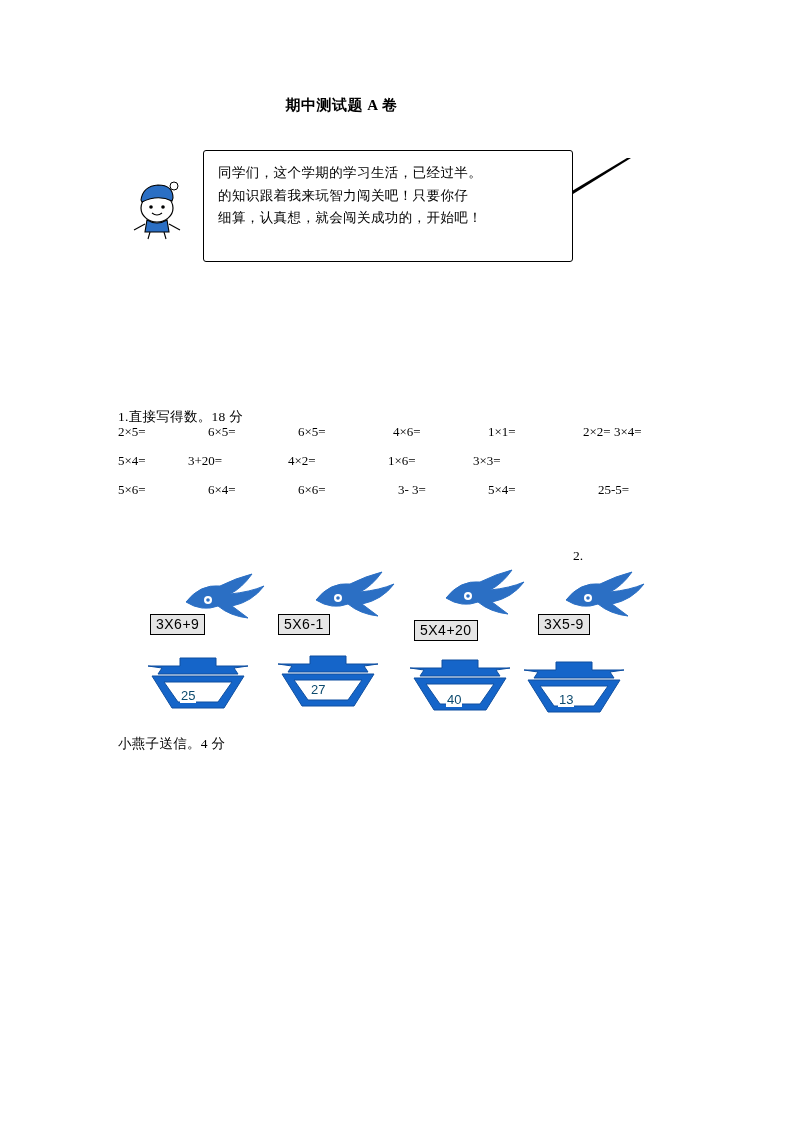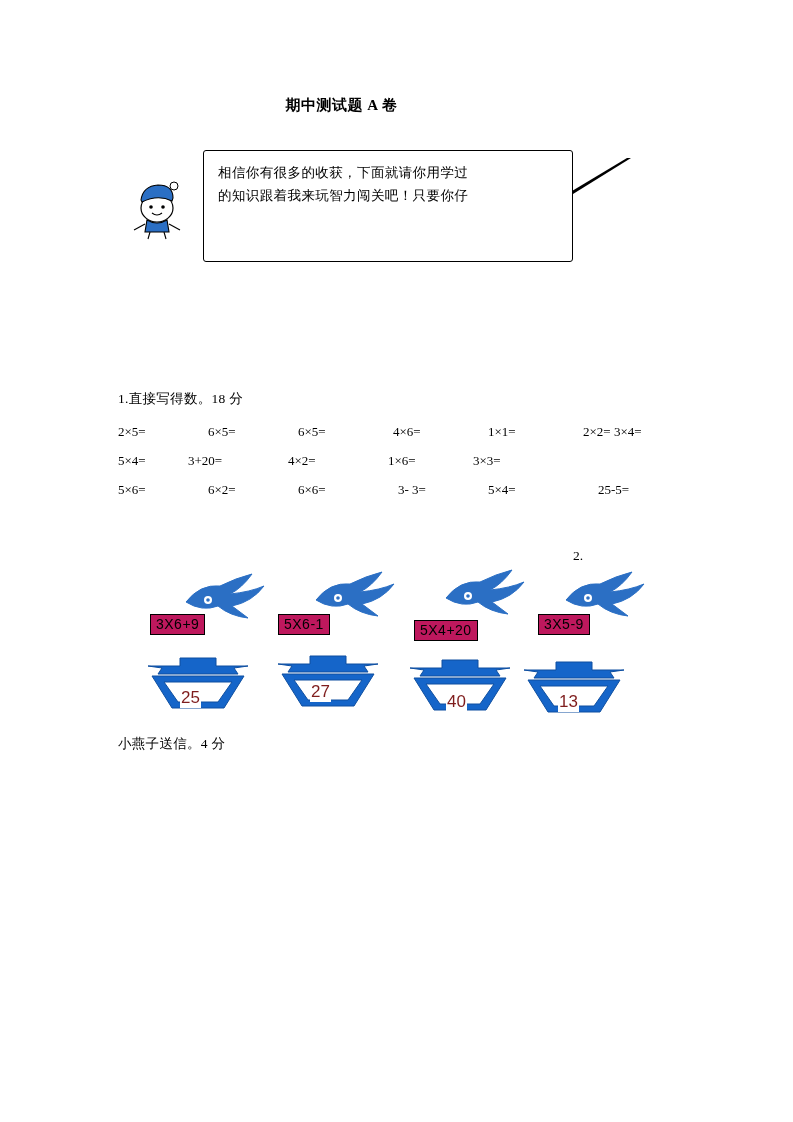--- a/index.html
+++ b/index.html
@@ -102,21 +102,21 @@
     padding: 2px 4px 3px 6px;
     font-size: 13px;
     letter-spacing: 1px;
     background: transparent;
   }
 
   
   .ex1-title {
     position: absolute;
     left: 118px;
-    top: 390px;
+    top: 408px;
     font-size: 13.5px;
     letter-spacing: 0.3px;
   }
   .ex1-rows {
     position: absolute;
     left: 118px;
     top: 424px;
     width: 600px;
     font-size: 13px;
   }
@@ -156,40 +156,40 @@
     width: 560px;
     height: 26px;
   }
   .calc-card {
     position: absolute;
     border: 1.2px solid #000;
     padding: 1px 5px 2px 5px;
     font-family: "Liberation Sans", sans-serif;
     font-size: 14px;
     letter-spacing: 0.5px;
-    background: #be185d;
+    background: #e5e5e5;
     white-space: nowrap;
   }
   .boats-row {
     position: absolute;
     left: 118px;
     top: 648px;
     width: 560px;
     height: 68px;
   }
   .boat {
     position: absolute;
     width: 120px;
     height: 62px;
   }
   .boat-num {
     position: absolute;
     font-family: "Liberation Sans", sans-serif;
-    font-size: 17px;
-    color: #7f1d1d;
+    font-size: 13px;
+    color: #0c4a6e;
     background: #fff;
     padding: 0 1px;
   }
   .ex2-caption {
     position: absolute;
     left: 118px;
     top: 735px;
     font-size: 13.5px;
     letter-spacing: 0.3px;
   }
@@ -213,22 +213,23 @@
       <path d="M19 42 Q29 48 39 42 L41 54 L17 54 Z" fill="#2b6fc4" stroke="#000" stroke-width="1.1"></path>
       <path d="M17 46 L6 52" stroke="#000" stroke-width="1.1" fill="none"></path>
       <path d="M41 46 L52 52" stroke="#000" stroke-width="1.1" fill="none"></path>
       <path d="M22 54 L20 61 M36 54 L38 61" stroke="#000" stroke-width="1.1" fill="none"></path>
     </svg>
 
     <div class="bubble-tail"></div>
     <div class="bubble-tail-inner"></div>
 
     <div class="bubble">
-      <div class="line">相信你有很多的收获，下面就请你用学过</div>
+      <div class="line">同学们，这个学期的学习生活，已经过半。</div>
       <div class="line">的知识跟着我来玩智力闯关吧！只要你仔</div>
+      <div class="line">细算，认真想，就会闯关成功的，开始吧！</div>
     </div>
   </div>
 
 
   <div class="ex1-title">1.直接写得数。18 分</div>
 
   <div class="ex1-rows">
     <div class="ex1-row">
       <span style="left:0px">2×5=</span>
       <span style="left:90px">6×5=</span>
@@ -239,21 +240,21 @@
     </div>
     <div class="ex1-row">
       <span style="left:0px">5×4=</span>
       <span style="left:70px">3+20=</span>
       <span style="left:170px">4×2=</span>
       <span style="left:270px">1×6=</span>
       <span style="left:355px">3×3=</span>
     </div>
     <div class="ex1-row">
       <span style="left:0px">5×6=</span>
-      <span style="left:90px">6×2=</span>
+      <span style="left:90px">6×4=</span>
       <span style="left:180px">6×6=</span>
       <span style="left:280px">3- 3=</span>
       <span style="left:370px">5×4=</span>
       <span style="left:480px">25-5=</span>
     </div>
   </div>
 
   <div class="ex2-num">2.</div>
 
   <div class="birds-row">

